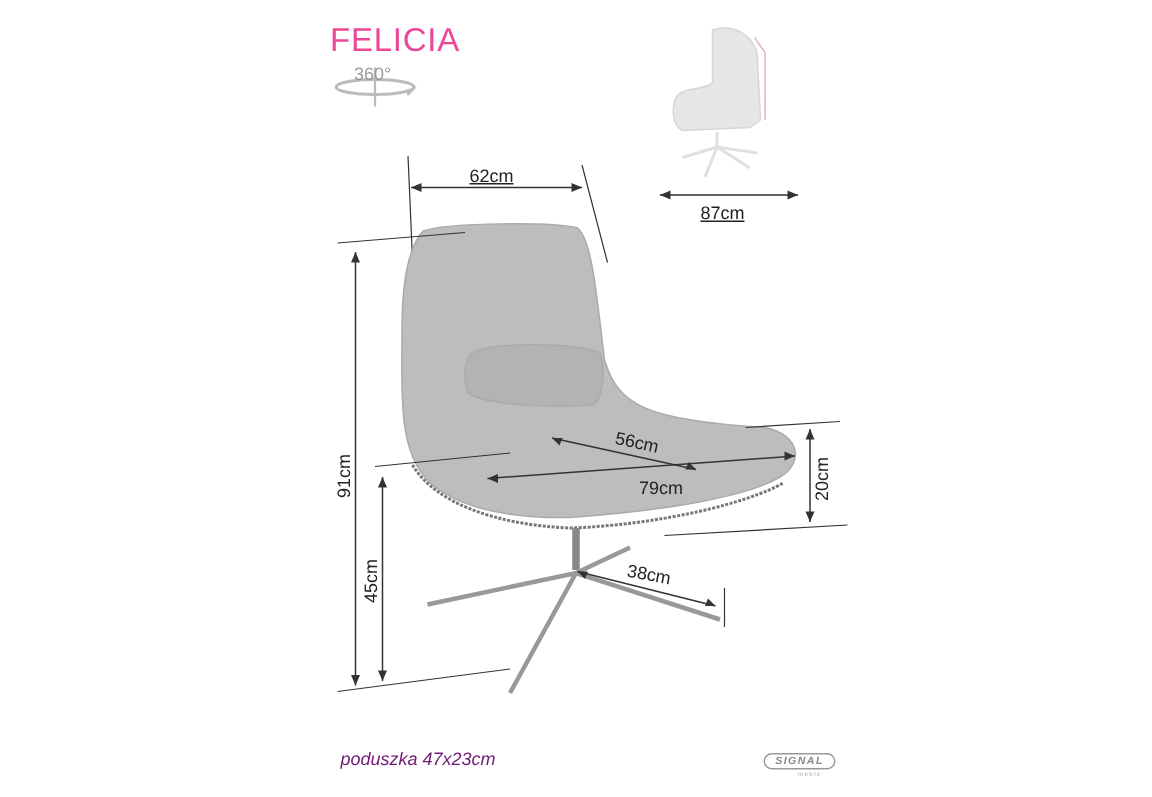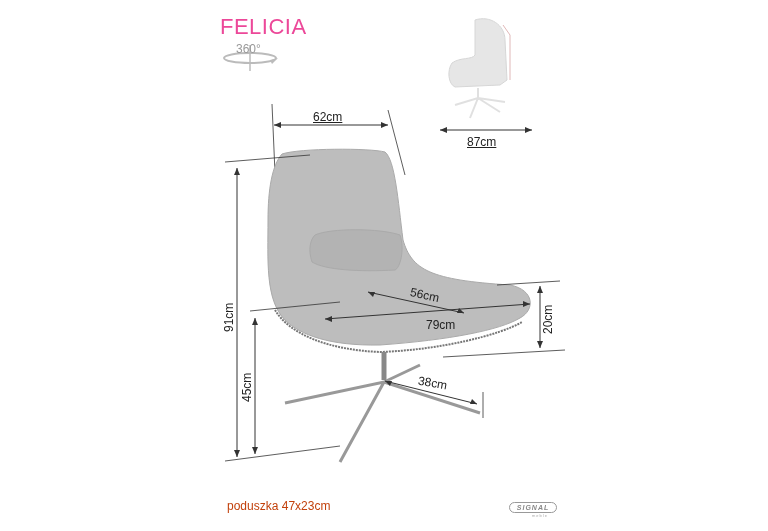--- a/index.html
+++ b/index.html
@@ -2,21 +2,21 @@
 <html><head>
 <meta charset="utf-8">
 <style>
   html,body{margin:0;padding:0;background:#fff;}
   body{width:768px;height:531px;position:relative;overflow:hidden;font-family:"Liberation Sans",sans-serif;color:#222;}
   .abs{position:absolute;}
   .title{left:220px;top:14px;font-size:22px;color:#ec4899;letter-spacing:0.5px;}
   .rot{left:222px;top:43px;}
   .rot-label{left:236px;top:42px;font-size:12px;color:#999;}
   .dim{font-size:12px;color:#222;}
-  .footer{left:227px;top:499px;font-size:12px;color:#c2410c;}
+  .footer{left:227px;top:499px;font-size:12px;color:#701a75;font-style:italic;}
   .logo{left:509px;top:502px;width:46px;height:9px;border:1px solid #999;border-radius:6px;font-size:7px;font-weight:bold;font-style:italic;color:#888;text-align:center;line-height:9px;letter-spacing:1px;}
   .logo-sub{left:532px;top:513px;font-size:4px;color:#aaa;letter-spacing:1px;}
   .vert{transform:rotate(-90deg);transform-origin:left top;}
   svg{position:absolute;left:0;top:0;}
 </style>
 </head>
 <body>
 
 <div class="abs title">FELICIA</div>
 

